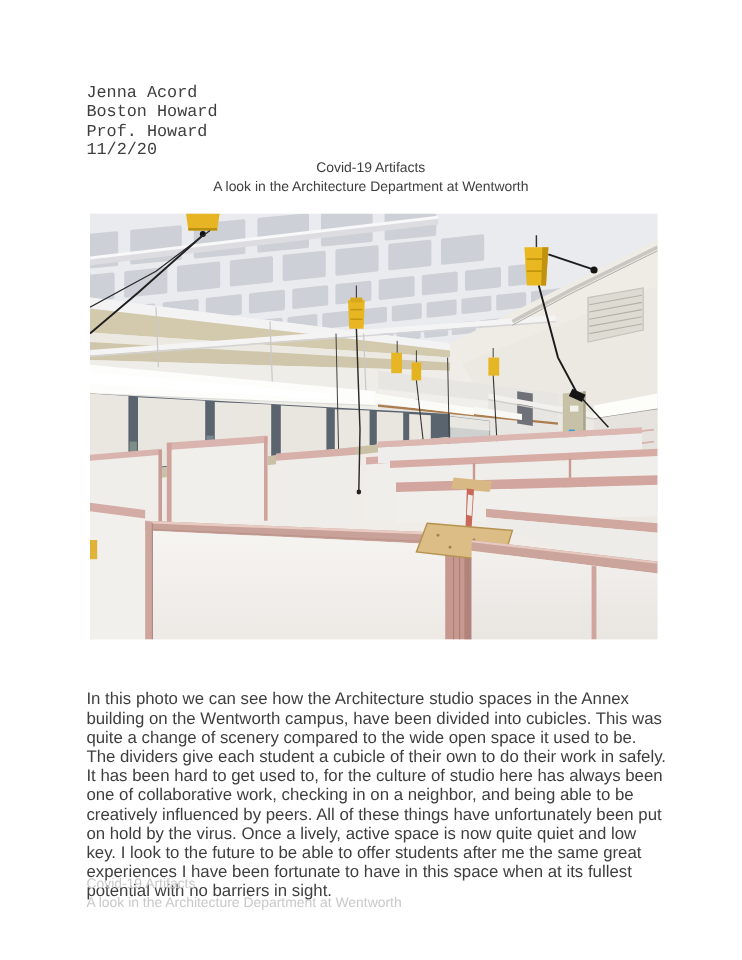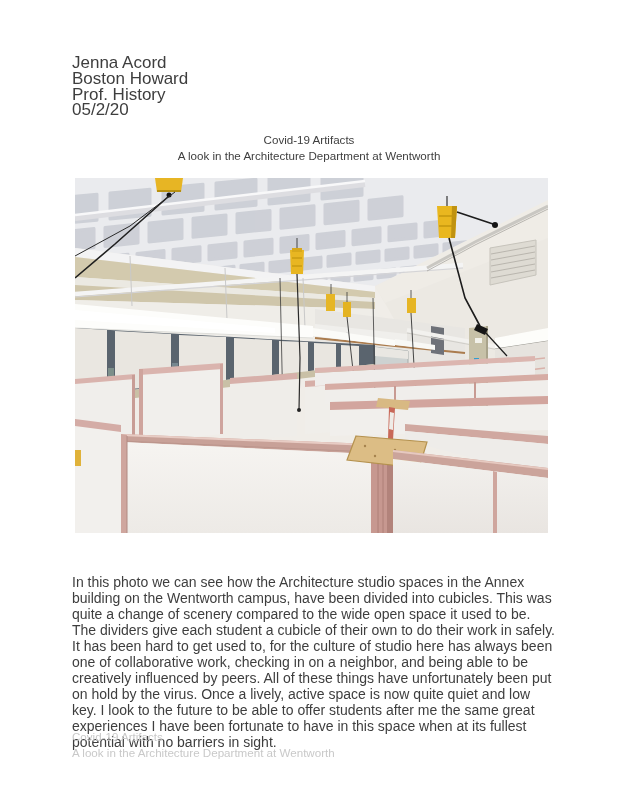--- a/index.html
+++ b/index.html
@@ -1,36 +1,36 @@
 <!DOCTYPE html>
 <html><head>
 <meta charset="utf-8">
 <style>
   html,body{margin:0;padding:0;background:#ffffff;}
   .sheet{
     position:relative;width:618px;height:800px;background:#ffffff;overflow:hidden;
     font-family:"Liberation Sans",sans-serif;color:#3e3e3e;
   }
-  .author-block{position:absolute;left:72px;top:55px;font-size:17px;line-height:15.8px;}
+  .author-block{position:absolute;left:72px;top:71px;font-size:14px;line-height:15.8px;font-family:Liberation Mono, monospace;}
   .title-block{position:absolute;left:0;top:132px;width:618px;text-align:center;font-size:11.6px;line-height:15.8px;}
   .photo-fig{position:absolute;left:75px;top:178px;width:473px;height:355px;margin:0;}
   .photo-fig svg{display:block;width:473px;height:355px;}
   .body-para{position:absolute;left:72px;top:574px;width:484px;font-size:14px;line-height:16px;}
   .footer-block{position:absolute;left:72px;top:729px;font-size:11.6px;line-height:16px;color:#c9c9c9;}
 </style>
 </head>
 <body>
 
 <div class="sheet">
 
   <div class="author-block">
     <div>Jenna Acord</div>
     <div>Boston Howard</div>
-    <div>Prof. History</div>
-    <div>05/2/20</div>
+    <div>Prof. Howard</div>
+    <div>11/2/20</div>
   </div>
 
   <div class="title-block">
     <div>Covid-19 Artifacts</div>
     <div>A look in the Architecture Department at Wentworth</div>
   </div>
 
   <figure class="photo-fig">
     <svg viewBox="0 0 473 355" preserveAspectRatio="none">
       <defs>

